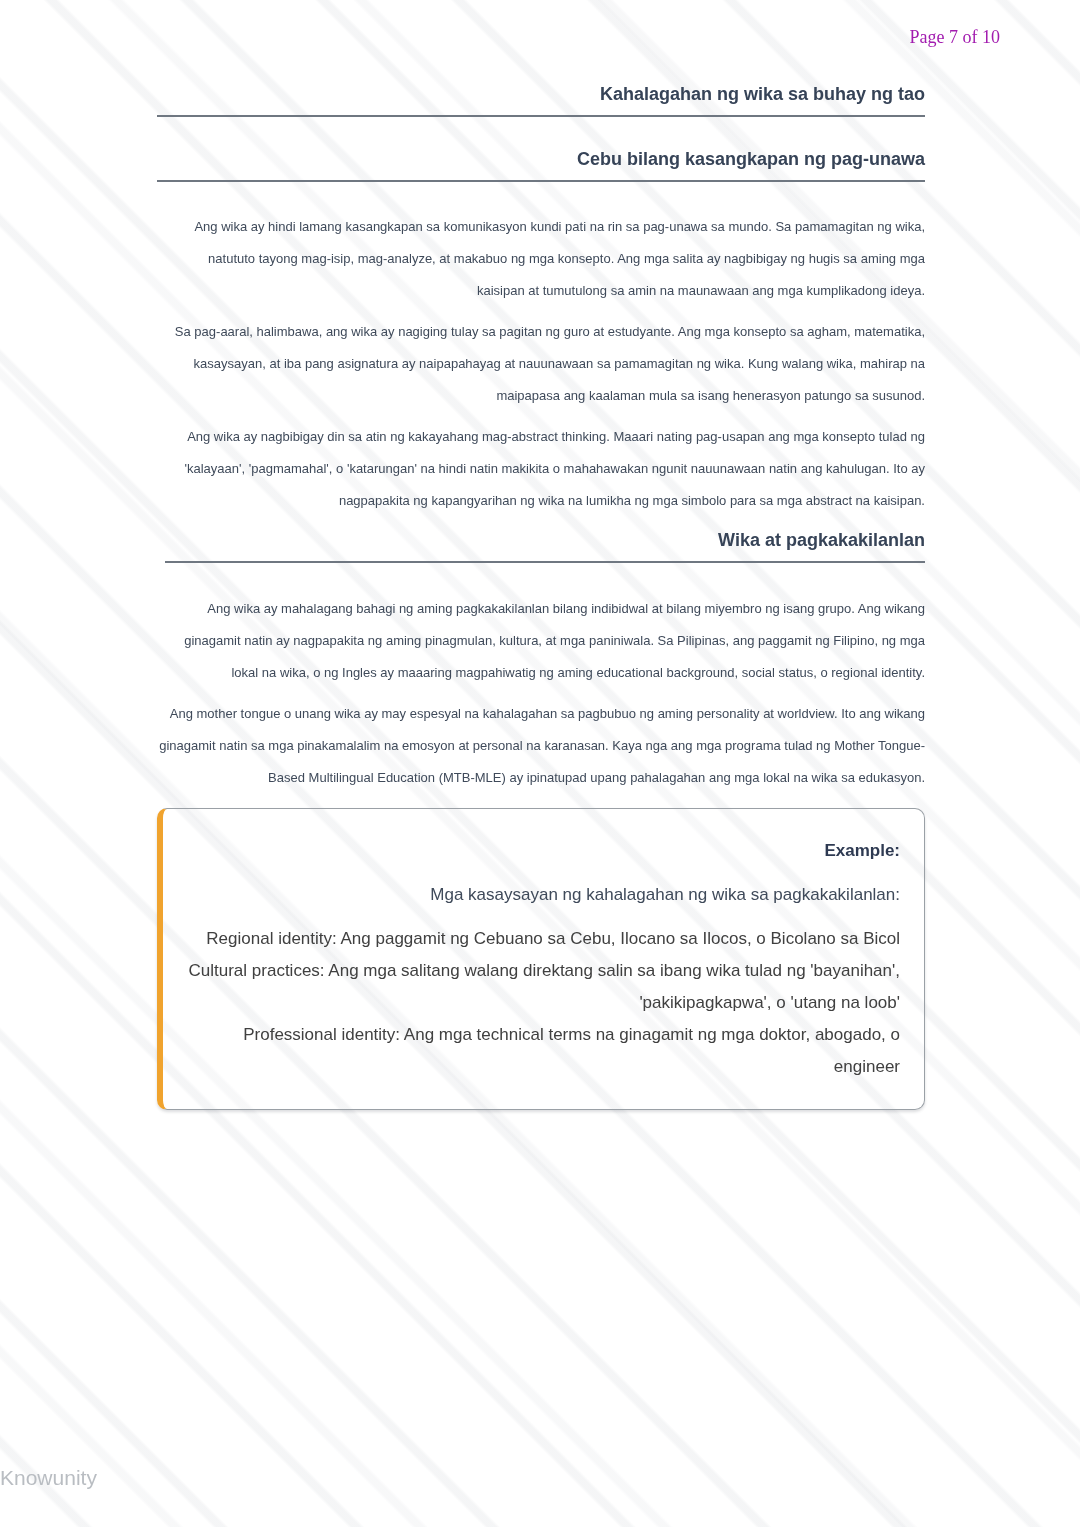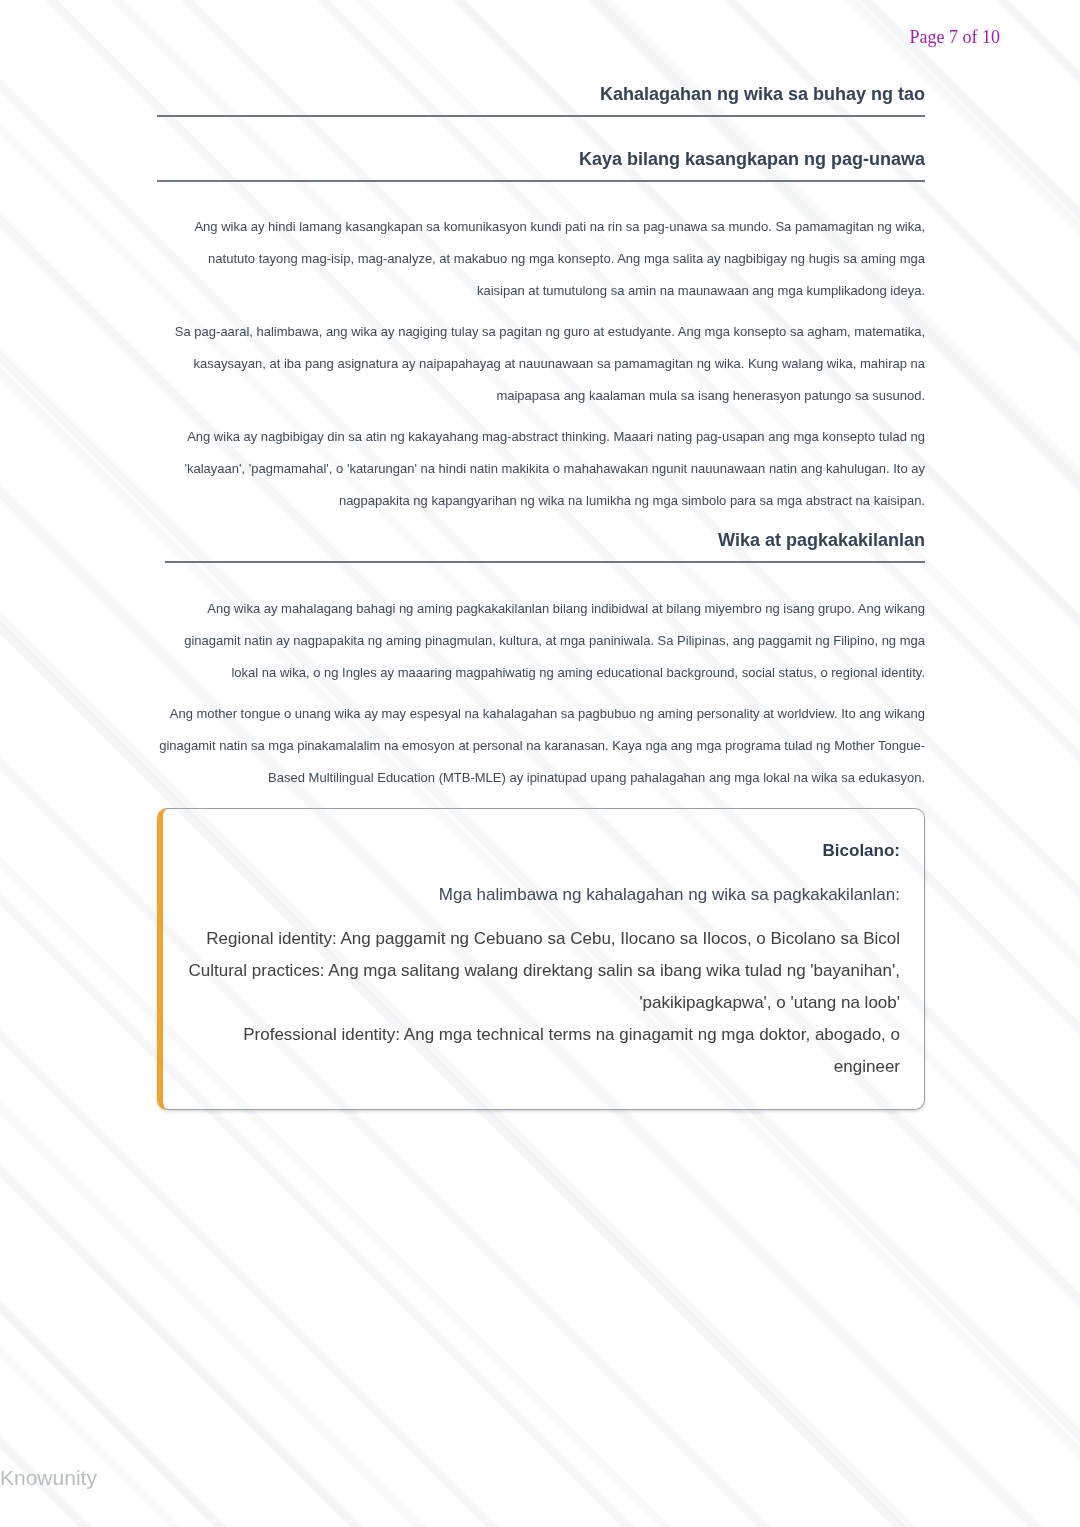--- a/index.html
+++ b/index.html
@@ -103,37 +103,37 @@
 </style>
 </head>
 <body>
 
 <div class="page-indicator">Page 7 of 10</div>
 
 <div class="content">
 
   <h1 class="doc-heading">Kahalagahan ng wika sa buhay ng tao</h1>
 
-  <h2 class="doc-heading h-sub2">Kaya bilang kasangkapan ng pag-unawa</h2>
+  <h2 class="doc-heading h-sub2">Cebu bilang kasangkapan ng pag-unawa</h2>
 
   <p class="para first-after-rule">Ang wika ay hindi lamang kasangkapan sa komunikasyon kundi pati na rin sa pag-unawa sa mundo. Sa pamamagitan ng wika, natututo tayong mag-isip, mag-analyze, at makabuo ng mga konsepto. Ang mga salita ay nagbibigay ng hugis sa aming mga kaisipan at tumutulong sa amin na maunawaan ang mga kumplikadong ideya.</p>
 
   <p class="para">Sa pag-aaral, halimbawa, ang wika ay nagiging tulay sa pagitan ng guro at estudyante. Ang mga konsepto sa agham, matematika, kasaysayan, at iba pang asignatura ay naipapahayag at nauunawaan sa pamamagitan ng wika. Kung walang wika, mahirap na maipapasa ang kaalaman mula sa isang henerasyon patungo sa susunod.</p>
 
   <p class="para">Ang wika ay nagbibigay din sa atin ng kakayahang mag-abstract thinking. Maaari nating pag-usapan ang mga konsepto tulad ng 'kalayaan', 'pagmamahal', o 'katarungan' na hindi natin makikita o mahahawakan ngunit nauunawaan natin ang kahulugan. Ito ay nagpapakita ng kapangyarihan ng wika na lumikha ng mga simbolo para sa mga abstract na kaisipan.</p>
 
   <h2 class="doc-heading h-sub3">Wika at pagkakakilanlan</h2>
 
   <p class="para mt-p4">Ang wika ay mahalagang bahagi ng aming pagkakakilanlan bilang indibidwal at bilang miyembro ng isang grupo. Ang wikang ginagamit natin ay nagpapakita ng aming pinagmulan, kultura, at mga paniniwala. Sa Pilipinas, ang paggamit ng Filipino, ng mga lokal na wika, o ng Ingles ay maaaring magpahiwatig ng aming educational background, social status, o regional identity.</p>
 
   <p class="para">Ang mother tongue o unang wika ay may espesyal na kahalagahan sa pagbubuo ng aming personality at worldview. Ito ang wikang ginagamit natin sa mga pinakamalalim na emosyon at personal na karanasan. Kaya nga ang mga programa tulad ng Mother Tongue-Based Multilingual Education (MTB-MLE) ay ipinatupad upang pahalagahan ang mga lokal na wika sa edukasyon.</p>
 
   <div class="example-box">
-    <p class="example-label">Bicolano:</p>
-    <p class="example-intro">Mga halimbawa ng kahalagahan ng wika sa pagkakakilanlan:</p>
+    <p class="example-label">Example:</p>
+    <p class="example-intro">Mga kasaysayan ng kahalagahan ng wika sa pagkakakilanlan:</p>
     <div class="example-items">
       <p class="example-item">Regional identity: Ang paggamit ng Cebuano sa Cebu, Ilocano sa Ilocos, o Bicolano sa Bicol</p>
       <p class="example-item">Cultural practices: Ang mga salitang walang direktang salin sa ibang wika tulad ng 'bayanihan', 'pakikipagkapwa', o 'utang na loob'</p>
       <p class="example-item">Professional identity: Ang mga technical terms na ginagamit ng mga doktor, abogado, o engineer</p>
     </div>
   </div>
 
 </div>
 
 <div class="footer-brand">Knowunity</div>

